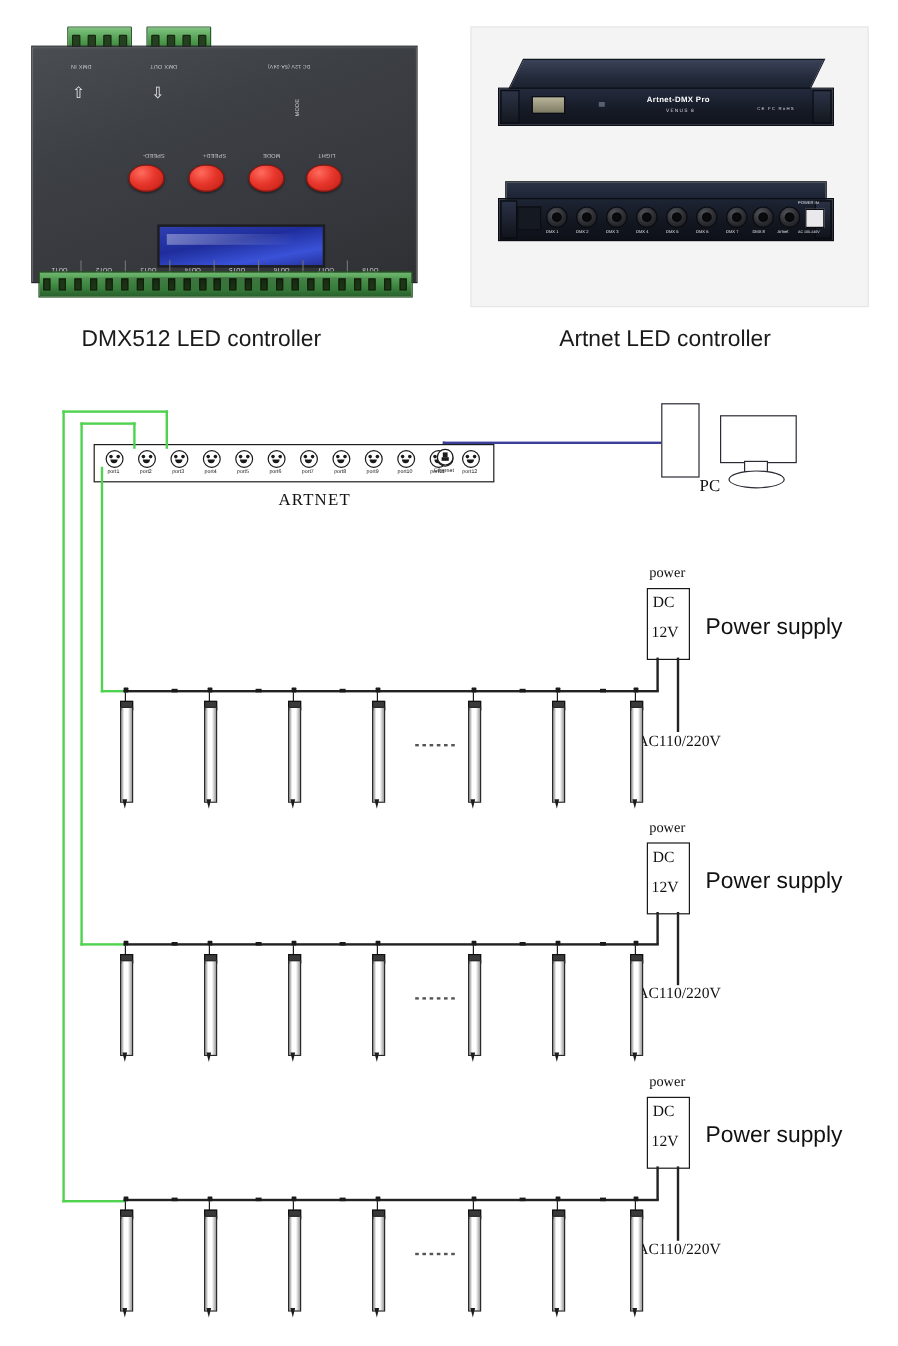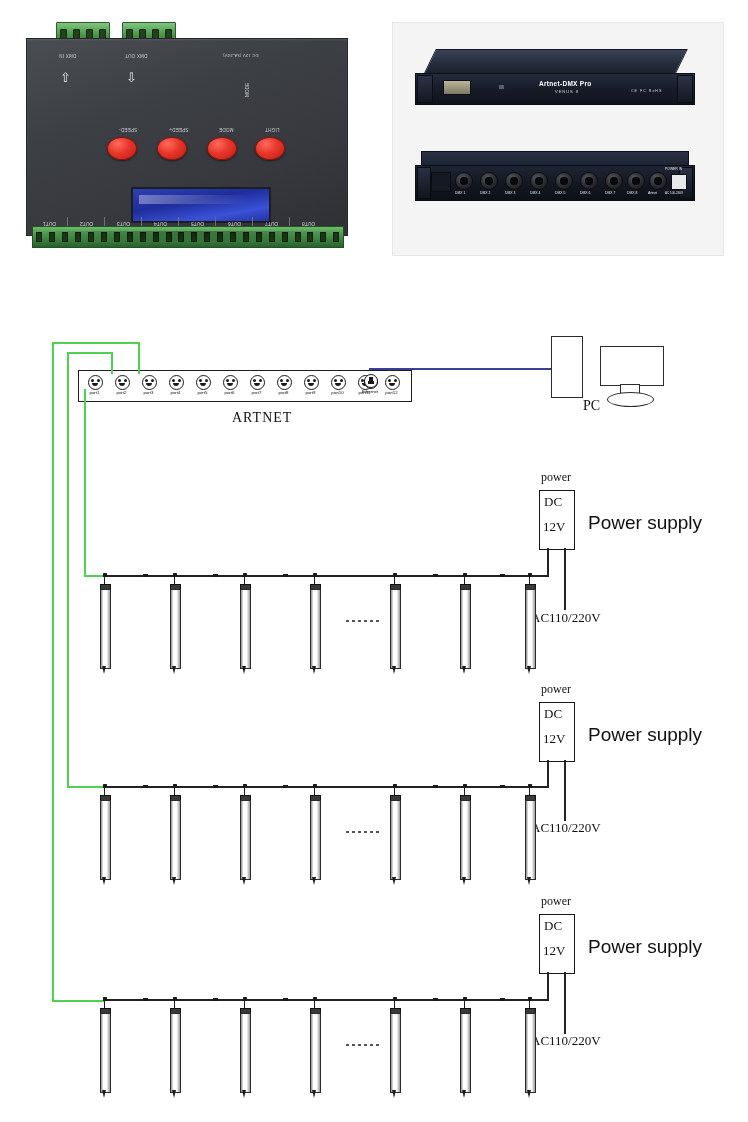--- a/index.html
+++ b/index.html
@@ -354,20 +354,22 @@
       <div class="xlr" style="left:234px; top:21px;"></div>
       <div class="xlr-lbl" style="left:233px; top:40px;">Artnet</div>
 
       <div style="position:absolute; left:256px; top:23px; width:14px; height:14px;
                   background:#e9e9ec; border:1px solid #0a0d12;"></div>
       <div class="xlr-lbl" style="left:250px; top:16px;">POWER IN</div>
       <div class="xlr-lbl" style="left:250px; top:40px; font-size:3px;">AC 100-240V</div>
     </div>
   </div>
 
+  <div class="caption" style="left:68px; top:272px;">DMX512 LED controller</div>
+  <div class="caption" style="left:466px; top:272px;">Artnet LED controller</div>
 </div>
 
 <div id="diagram">
 
   <div class="wire-eth" style="left:369px; top:56px; width:1.6px; height:16px;"></div>
   <div class="wire-eth" style="left:369px; top:56px; width:184px; height:1.6px;"></div>
   <div class="wire-eth" style="left:551px; top:56px; width:1.6px; height:1.6px;"></div>
 
   <div class="artnet-box">
     <div class="port" style="left:9px;  top:4px;">

